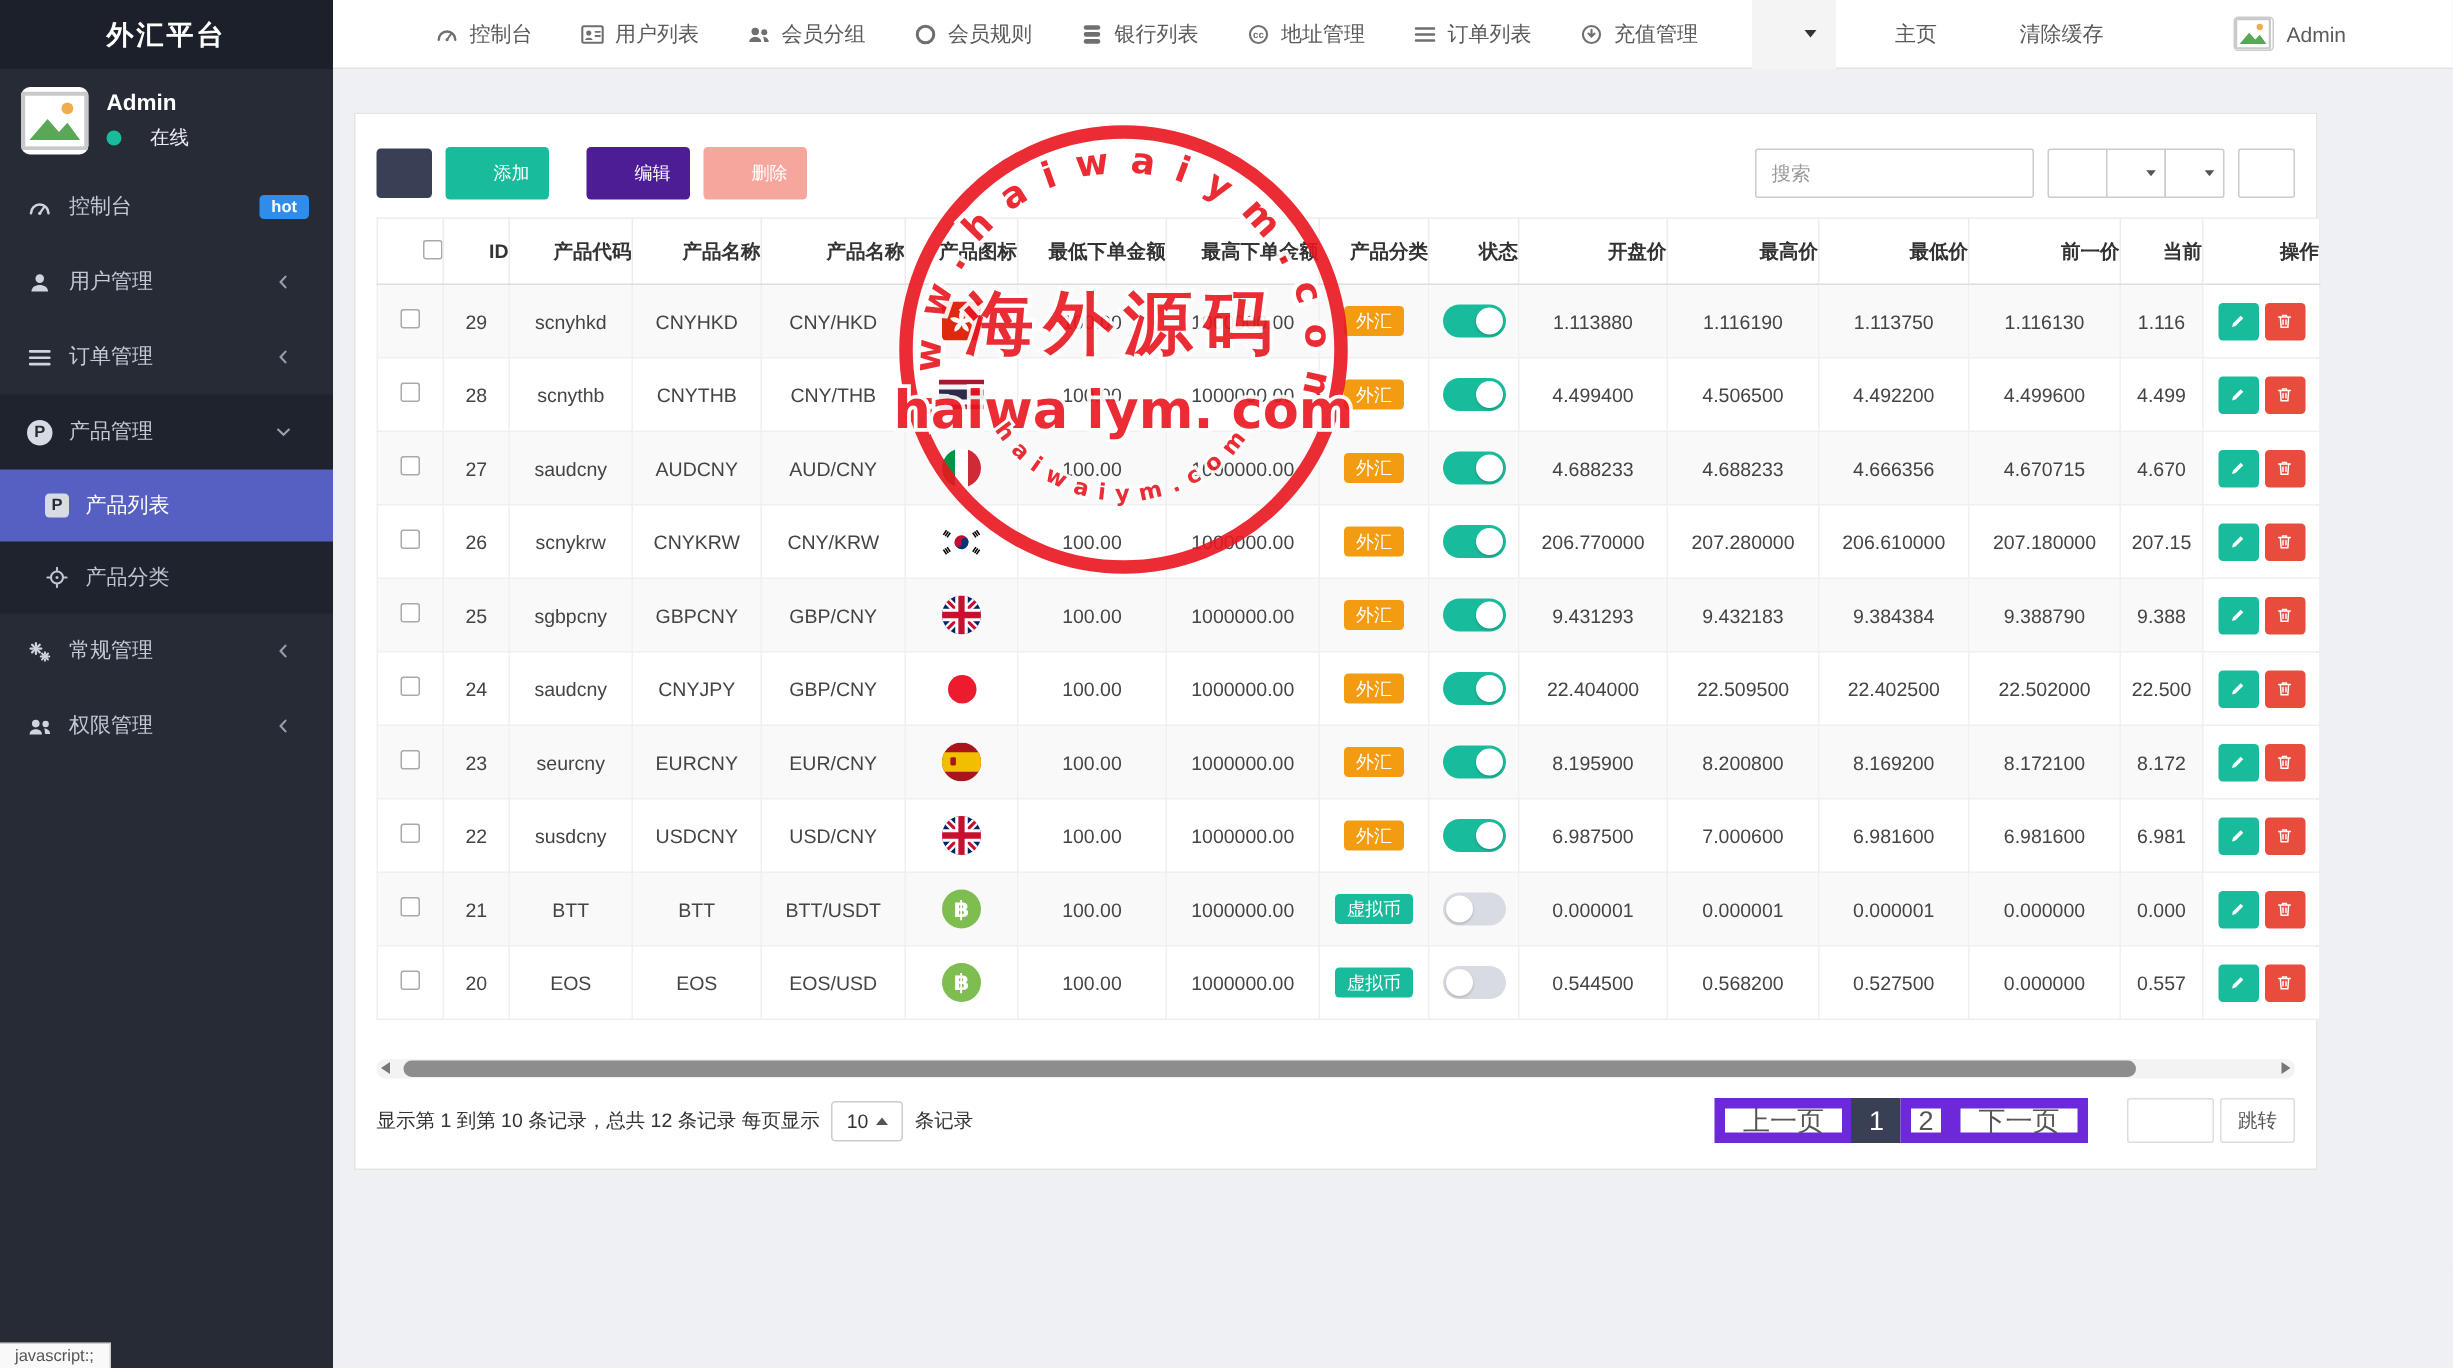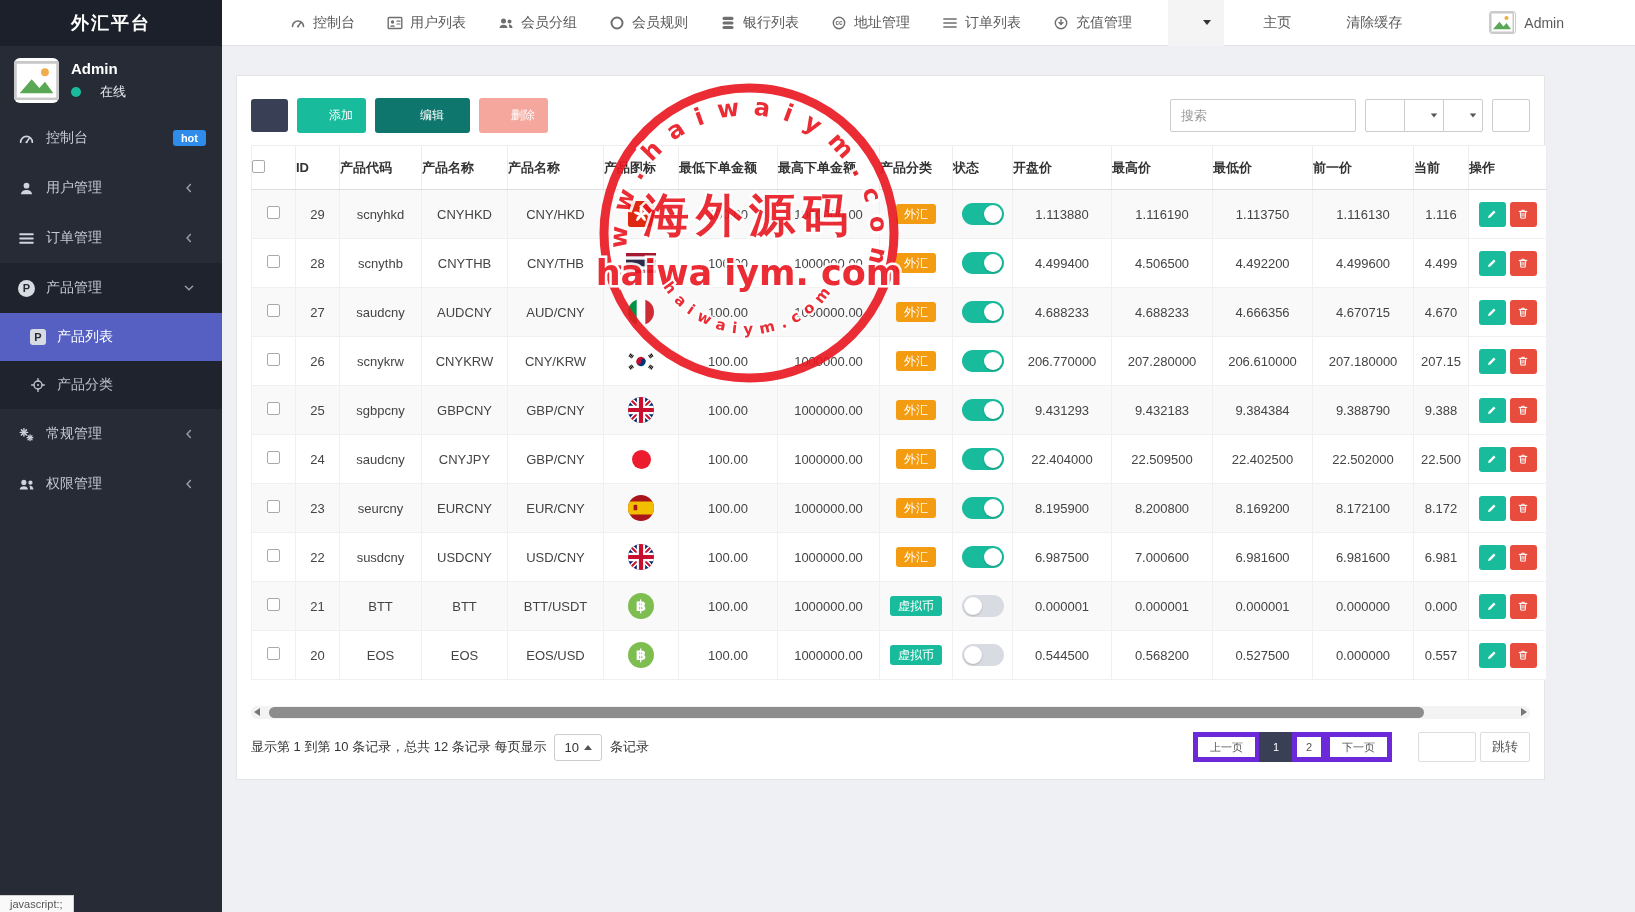--- a/index.html
+++ b/index.html
@@ -52,36 +52,36 @@
   .tabbar { background:#f3f3f3; border-bottom:1px solid #dcdcdc; padding:6px 18px 0; height:44px; }
   .tab { display:inline-block; padding:10px 23px 11px; font-size:14px; color:#a7a7a7; background:#e7e7e7; border:1px solid #d9d9d9; border-bottom:none; border-radius:3px 3px 0 0; margin-right:5px; cursor:pointer; position:relative; top:1px; }
   .tab.active { background:#fff; color:#555; border-color:#dcdcdc; }
 
   .toolbar { display:flex; align-items:center; padding:22px 14px 12px; }
   .btn { border:none; border-radius:3px; font-size:12px; cursor:pointer; display:inline-flex; align-items:center; justify-content:flex-end; font-family:inherit; }
   .btn .i { width:13px; height:13px; }
   .btn-refresh { width:37px; height:33px; background:#394056; color:#fff; }
   .btn-add { margin-left:9px; background:#18bc9c; color:#fff; padding:9px 13px; }
   .btn-add .i, .btn-edit .i, .btn-del .i { margin-right:6px; }
-  .btn-edit { margin-left:9px; background:#0f766e; color:#fff; padding:9px 26px; }
+  .btn-edit { margin-left:25px; background:#4c1d95; color:#fff; padding:9px 13px; }
   .btn-del { margin-left:9px; background:#f5a79d; color:#fff; padding:9px 13px; }
   .toolbar-right { margin-left:auto; display:flex; align-items:center; }
   .tb-search { width:186px; height:33px; border:1px solid #ccc; border-radius:2px; font-size:13px; color:#555; padding:0 10px; outline:none; }
   .tb-search::placeholder { color:#999; }
   .btn-group { display:flex; margin-left:9px; }
   .btn-group .gbtn { width:40px; height:33px; background:#fff; border:1px solid #ccc; color:#555; display:inline-flex; align-items:center; justify-content:center; cursor:pointer; margin-left:-1px; }
   .btn-group .gbtn:first-child { border-radius:2px 0 0 2px; margin-left:0; }
   .btn-group .gbtn:last-child { border-radius:0 2px 2px 0; }
   .gbtn .caret { border-top-color:#555; margin-left:4px; transform:scale(.8); }
   .btn-find { width:38px; height:33px; background:#fff; border:1px solid #ccc; border-radius:2px; color:#555; margin-left:9px; }
 
   
   .tblwrap { margin:0 14px; }
   table { border-collapse:collapse; table-layout:fixed; width:1295px; font-size:13px; }
-  th { height:44px; font-weight:bold; color:#333; border:1px solid #ededed; border-bottom:1px solid #ddd; background:#fff; text-align:left; white-space:nowrap; overflow:hidden; }
+  th { height:44px; font-weight:bold; color:#333; border:1px solid #ededed; border-bottom:1px solid #ddd; background:#fff; text-align:right; white-space:nowrap; overflow:hidden; }
   td { height:49px; color:#444; border:1px solid #f0f0f0; text-align:center; white-space:nowrap; overflow:hidden; padding:0 6px; }
   tbody tr:nth-child(odd) td { background:#f9f9f9; }
   td.actions, th.actions { background:#fff !important; border-left:1px solid #6d28d9; }
   .cb { width:13px; height:13px; border:1px solid #a9a9a9; border-radius:2px; background:#fff; display:inline-block; cursor:pointer; }
   .badge { padding:3px 8px; border-radius:3px; color:#fff; font-size:12px; }
   .badge.fx { background:#f39c12; }
   .badge.crypto { background:#18bc9c; }
   .tgl { width:42px; height:22px; border-radius:11px; display:inline-block; position:relative; cursor:pointer; vertical-align:middle; }
   .tgl.on { background:#18bc9c; }
   .tgl.off { background:#d8dce2; }
@@ -101,21 +101,21 @@
   .hscroll { margin:0 14px; height:13px; background:#f3f3f3; border-radius:6px; position:relative; }
   .hthumb { position:absolute; left:18px; top:1px; height:11px; width:1155px; background:#8d8d8d; border-radius:6px; cursor:pointer; }
   .harrow { position:absolute; top:2px; width:0; height:0; border-top:4.5px solid transparent; border-bottom:4.5px solid transparent; }
   .harrow.l { left:3px; border-right:6px solid #777; }
   .harrow.r { right:3px; border-left:6px solid #777; }
 
   
   .pgrow { display:flex; align-items:center; padding:13px 14px 17px; font-size:13px; color:#333; }
   .pgsize { margin:0 8px; background:#fff; border:1px solid #ccc; border-radius:3px; padding:5px 9px; font-size:13px; color:#333; display:inline-flex; align-items:center; cursor:pointer; }
   .pg-right { margin-left:auto; display:flex; align-items:center; }
-  .pbtn { height:30px; background:#fff; border:5px solid #6d28d9; color:#555; font-size:11px; padding:0 12px; margin-left:-1px; cursor:pointer; display:inline-flex; align-items:center; justify-content:center; font-family:inherit; }
+  .pbtn { height:30px; background:#fff; border:7px solid #6d28d9; color:#555; font-size:18px; padding:0 12px; margin-left:-1px; cursor:pointer; display:inline-flex; align-items:center; justify-content:center; font-family:inherit; }
   .pbtn.page { width:34px; padding:0; }
   .pbtn.active { background:#394056; border-color:#394056; color:#fff; }
   .jumpbox { width:58px; height:30px; border:1px solid #ddd; border-radius:2px; margin-left:26px; outline:none; padding:0 6px; font-size:13px; }
   .btn-jump { margin-left:4px; height:30px; background:#fff; border:1px solid #ddd; border-radius:2px; color:#555; font-size:13px; padding:0 11px; cursor:pointer; }
 
   
   .watermark { position:absolute; left:227px; top:-113px; width:600px; height:600px; z-index:60; opacity:.9; pointer-events:none; }
 
   
   .statusbar { position:fixed; left:0; bottom:0; background:#f9f9f9; border:1px solid #cfcfcf; border-left:none; border-bottom:none; padding:2px 10px; font-size:11px; color:#555; z-index:300; }

